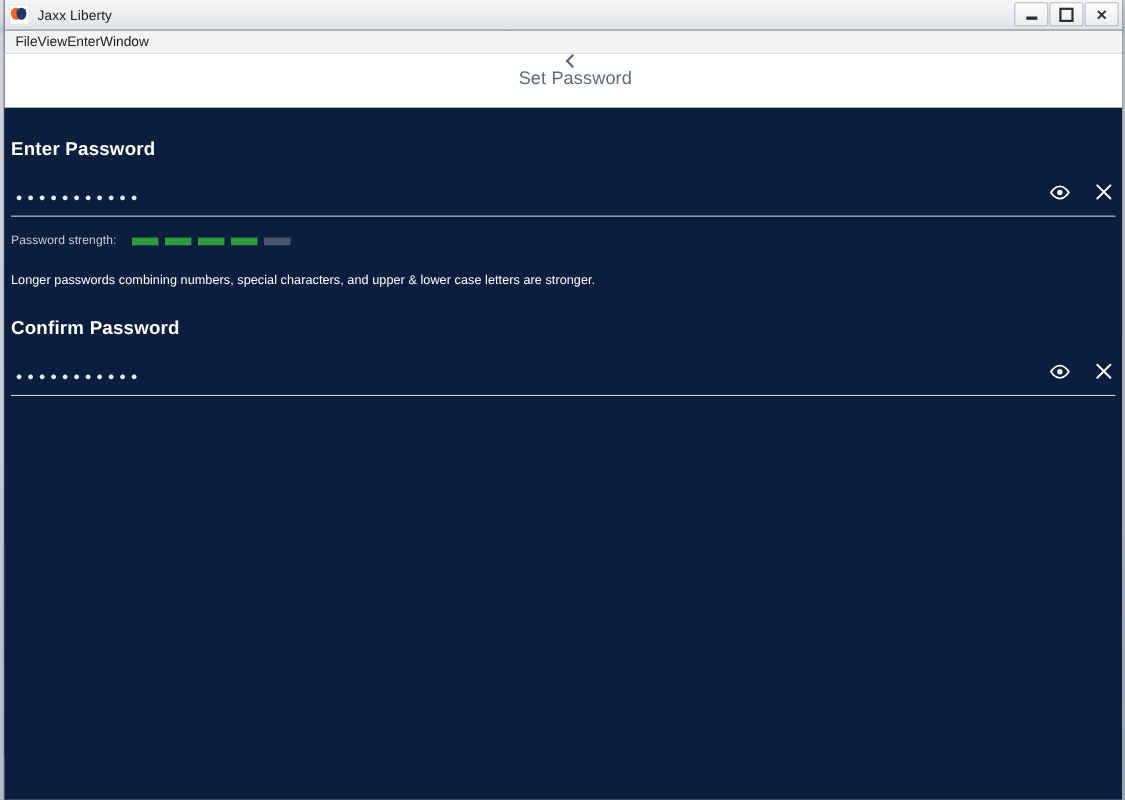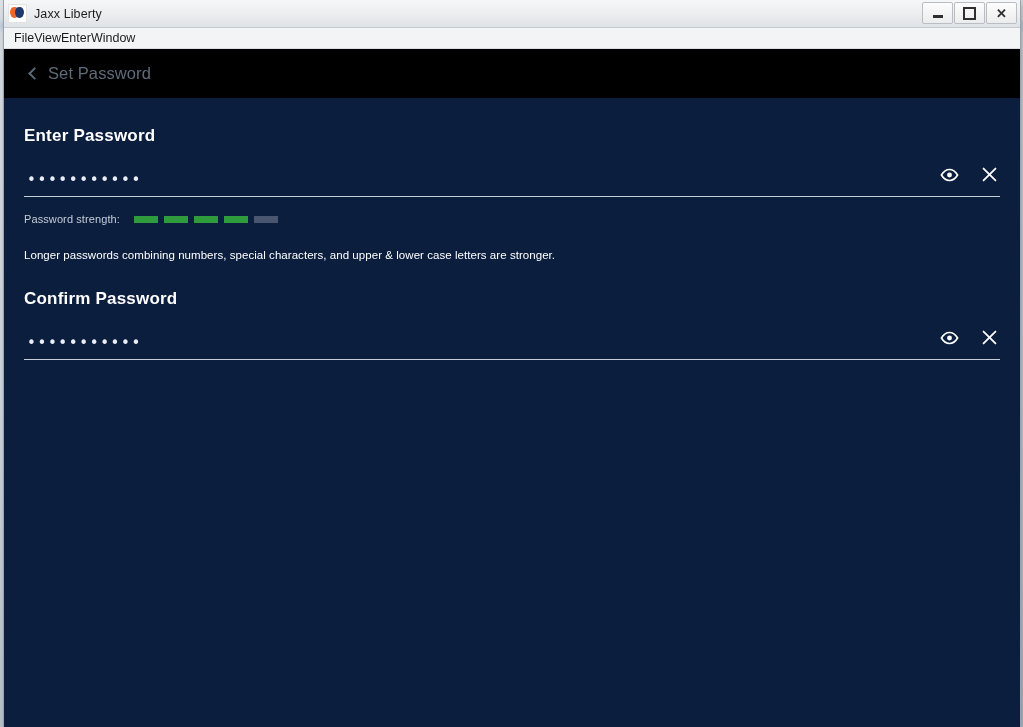--- a/index.html
+++ b/index.html
@@ -150,24 +150,25 @@
   .menu-item {
     font-size: 12.5px;
     color: #1b1b1b;
     line-height: 1;
     cursor: default;
   }
 
   
   .subheader {
     height: 49px;
-    background: #000000;
+    background: #ffffff;
     display: flex;
     align-items: center;
     padding-left: 22px;
+    flex-direction: column;
   }
   .back-chevron {
     width: 13px; height: 13px;
     position: relative;
     flex: none;
     margin-right: 9px;
   }
   .back-chevron:before {
     content: "";
     position: absolute;
@@ -180,21 +181,21 @@
   .subheader-title {
     font-size: 16.5px;
     color: #5f6b7a;
     letter-spacing: .1px;
   }
 
   
   .content {
     background: #0c1e3e;
     height: 590px;
-    padding: 0 20px;
+    padding: 0 6px;
     position: relative;
   }
   .section-title {
     color: #ffffff;
     font-size: 17px;
     font-weight: bold;
     letter-spacing: .2px;
     padding-top: 28px;
   }
   .field {

